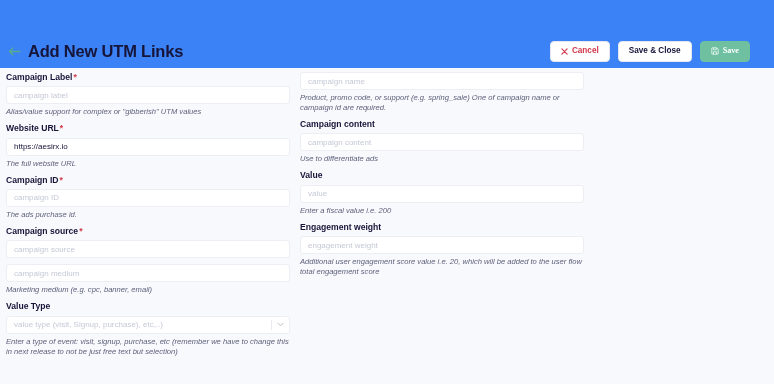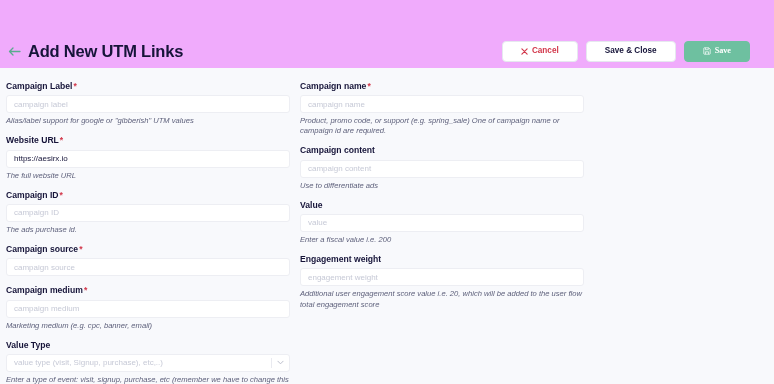--- a/index.html
+++ b/index.html
@@ -12,21 +12,21 @@
     background: #f7f8fb;
     font-family: "Liberation Sans", sans-serif;
     color: #1c1c3c;
     overflow: hidden;
   }
 
   .page {
     position: relative;
     width: 774px;
     height: 284px;
-    background: #f0abfc;
+    background: #3b82f6;
     box-sizing: border-box;
   }
 
   
   .header {
     position: absolute;
     left: 0;
     top: 34px;
     width: 774px;
     height: 34px;
@@ -63,21 +63,21 @@
     display: flex;
     align-items: center;
     gap: 8px;
   }
   .btn {
     display: inline-flex;
     align-items: center;
     justify-content: center;
     gap: 4px;
     height: 21px;
-    padding: 0 18px;
+    padding: 0 10px;
     border-radius: 4px;
     font-size: 8.2px;
     font-weight: bold;
     box-sizing: border-box;
     border: 1px solid #e6e8ef;
     background: #ffffff;
     white-space: nowrap;
     cursor: pointer;
     line-height: 1;
   }
@@ -118,21 +118,20 @@
     padding: 0 196px 0 6px;
     gap: 10px;
   }
   .col {
     width: 284px;
     flex: 0 0 284px;
   }
 
   .field {
     margin-bottom: 6px;
-    margin-top: 9px;
   }
   .f-label {
     font-size: 8.6px;
     font-weight: bold;
     color: #161439;
     line-height: 1.2;
     margin-bottom: 4px;
     display: block;
   }
   .req {
@@ -243,21 +242,21 @@
   <div class="card">
     <div class="cols">
 
       <div class="col">
 
         <div class="field">
           <label class="f-label"><span>Campaign Label</span><span class="req">*</span></label>
           <div class="control">
             <input type="text" placeholder="campaign label" style="">
           </div>
-          <div class="hint">Alias/label support for google or "gibberish" UTM values</div>
+          <div class="hint">Alias/value support for complex or "gibberish" UTM values</div>
         </div>
 
         <div class="field">
           <label class="f-label"><span>Website URL</span><span class="req">*</span></label>
           <div class="control">
             <input type="text" placeholder="website url" value="https://aesirx.io" style="">
           </div>
           <div class="hint">The full website URL</div>
         </div>
 
@@ -270,21 +269,20 @@
         </div>
 
         <div class="field">
           <label class="f-label"><span>Campaign source</span><span class="req">*</span></label>
           <div class="control">
             <input type="text" placeholder="campaign source" style="">
           </div>
         </div>
 
         <div class="field">
-          <label class="f-label"><span>Campaign medium</span><span class="req">*</span></label>
           <div class="control">
             <input type="text" placeholder="campaign medium" style="">
           </div>
           <div class="hint">Marketing medium (e.g. cpc, banner, email)</div>
         </div>
 
         <div class="field">
           <label class="f-label">Value Type</label>
           <div class="control select-control">
             <input type="text" placeholder="value type (visit, Signup, purchase), etc,..)" style="">
@@ -296,21 +294,20 @@
             </span>
           </div>
           <div class="hint tall">Enter a type of event: visit, signup, purchase, etc (remember we have to change this in next release to not be just free text but selection)</div>
         </div>
 
       </div>
 
       <div class="col">
 
         <div class="field">
-          <label class="f-label"><span>Campaign name</span><span class="req">*</span></label>
           <div class="control">
             <input type="text" placeholder="campaign name" style="">
           </div>
           <div class="hint">Product, promo code, or support (e.g. spring_sale) One of campaign name or campaign id are required.</div>
         </div>
 
 
         <div class="field">
           <label class="f-label">Campaign content</label>
           <div class="control">

